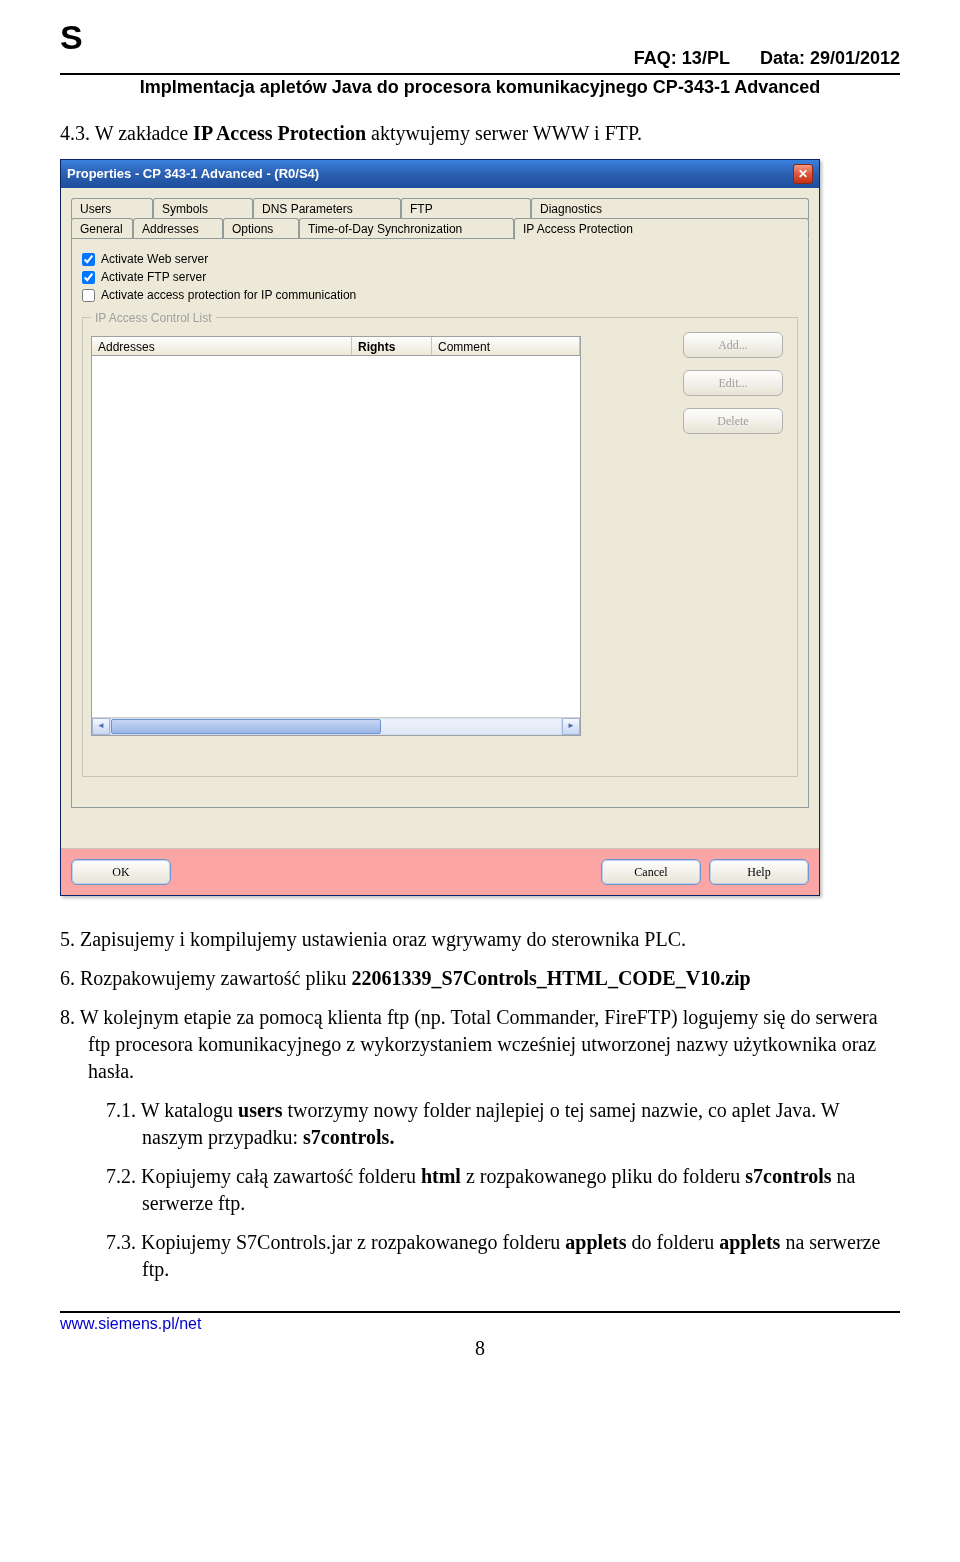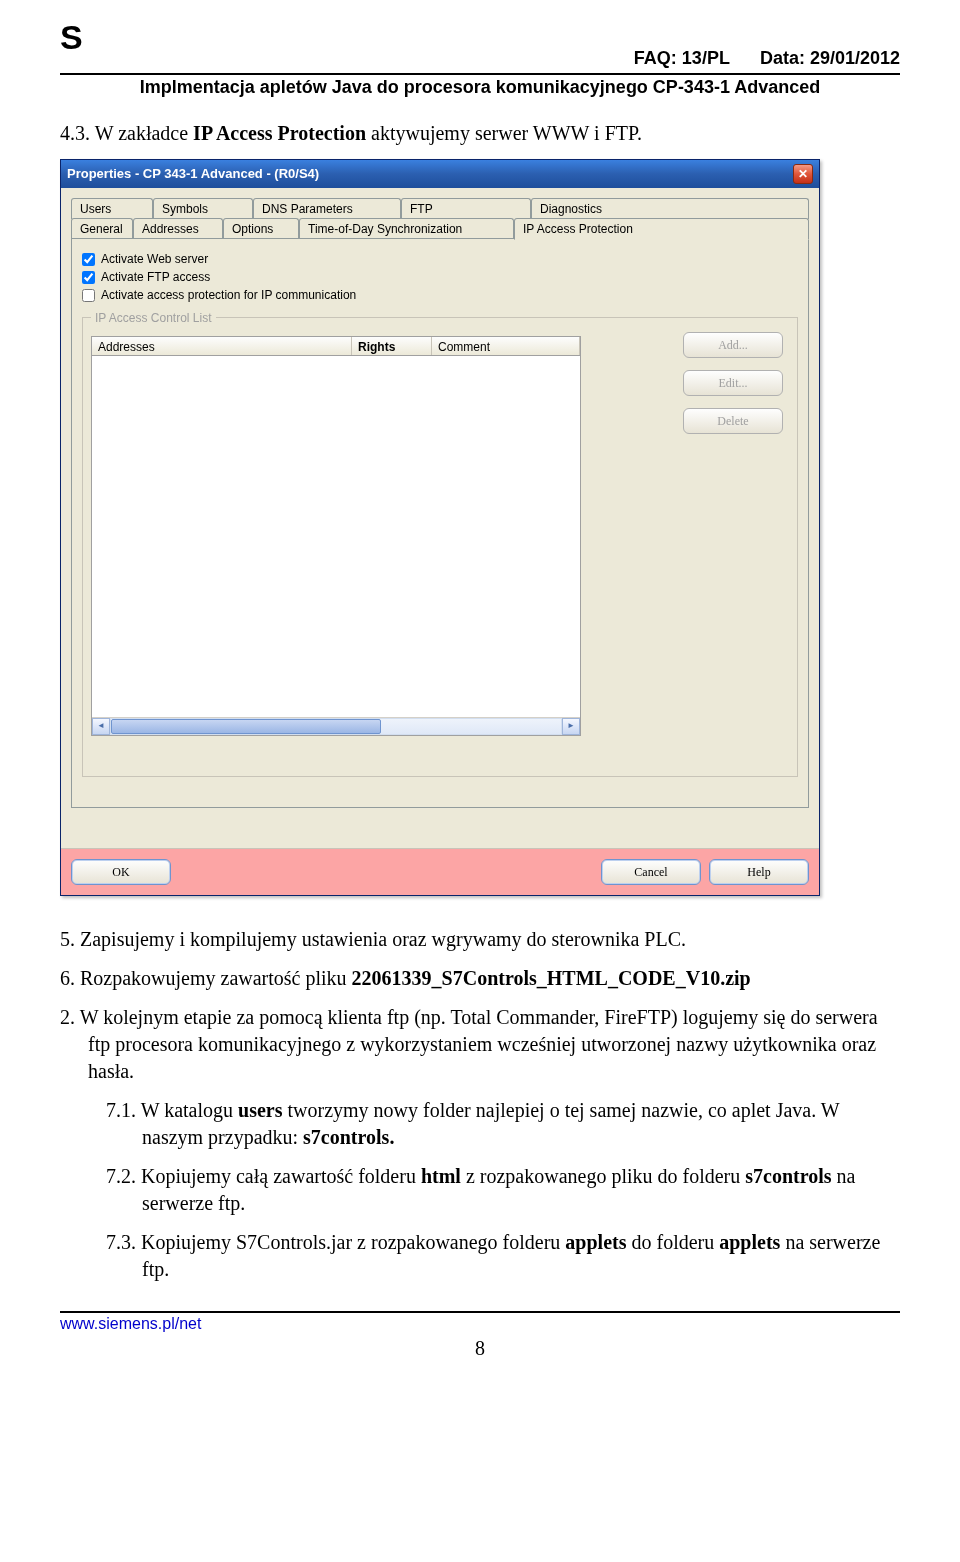--- a/index.html
+++ b/index.html
@@ -248,21 +248,21 @@
               <span class="tab shim active" style="flex:1">IP Access Protection</span>
             </div>
           </div>
           <div class="tab-content">
             <label class="check-row">
               <input type="checkbox" checked="" style="">
               <span>Activate Web server</span>
             </label>
             <label class="check-row">
               <input type="checkbox" checked="" style="">
-              <span>Activate FTP access</span>
+              <span>Activate FTP server</span>
             </label>
             <label class="check-row disabled">
               <input type="checkbox" style="">
               <span>Activate access protection for IP communication</span>
             </label>
 
             <div class="grouped">
               <span class="group-label">IP Access Control List</span>
 
               <div class="table-hdr">
@@ -297,21 +297,21 @@
         </div>
       </div>
     </div>
 
     <div class="para indent-main">5. Zapisujemy i kompilujemy ustawienia oraz wgrywamy do sterownika PLC.</div>
 
     <div class="para indent-main">
       <span>6. Rozpakowujemy zawartość pliku </span><span class="b">22061339_S7Controls_HTML_CODE_V10.zip</span>
     </div>
 
-    <div class="para indent-main">2. W kolejnym etapie za pomocą klienta ftp (np. Total Commander, FireFTP) logujemy się do serwera ftp procesora komunikacyjnego z wykorzystaniem wcześniej utworzonej nazwy użytkownika oraz hasła.</div>
+    <div class="para indent-main">8. W kolejnym etapie za pomocą klienta ftp (np. Total Commander, FireFTP) logujemy się do serwera ftp procesora komunikacyjnego z wykorzystaniem wcześniej utworzonej nazwy użytkownika oraz hasła.</div>
 
     <div class="para indent-sub">
       <span>7.1. W katalogu </span><span class="b">users</span><span> tworzymy nowy folder najlepiej o tej samej nazwie, co aplet Java. W naszym przypadku: </span><span class="b">s7controls.</span>
     </div>
 
     <div class="para indent-sub">
       <span>7.2. Kopiujemy całą zawartość folderu </span><span class="b">html</span><span> z rozpakowanego pliku do folderu </span><span class="b">s7controls</span><span> na serwerze ftp.</span>
     </div>
 
     <div class="para indent-sub">

